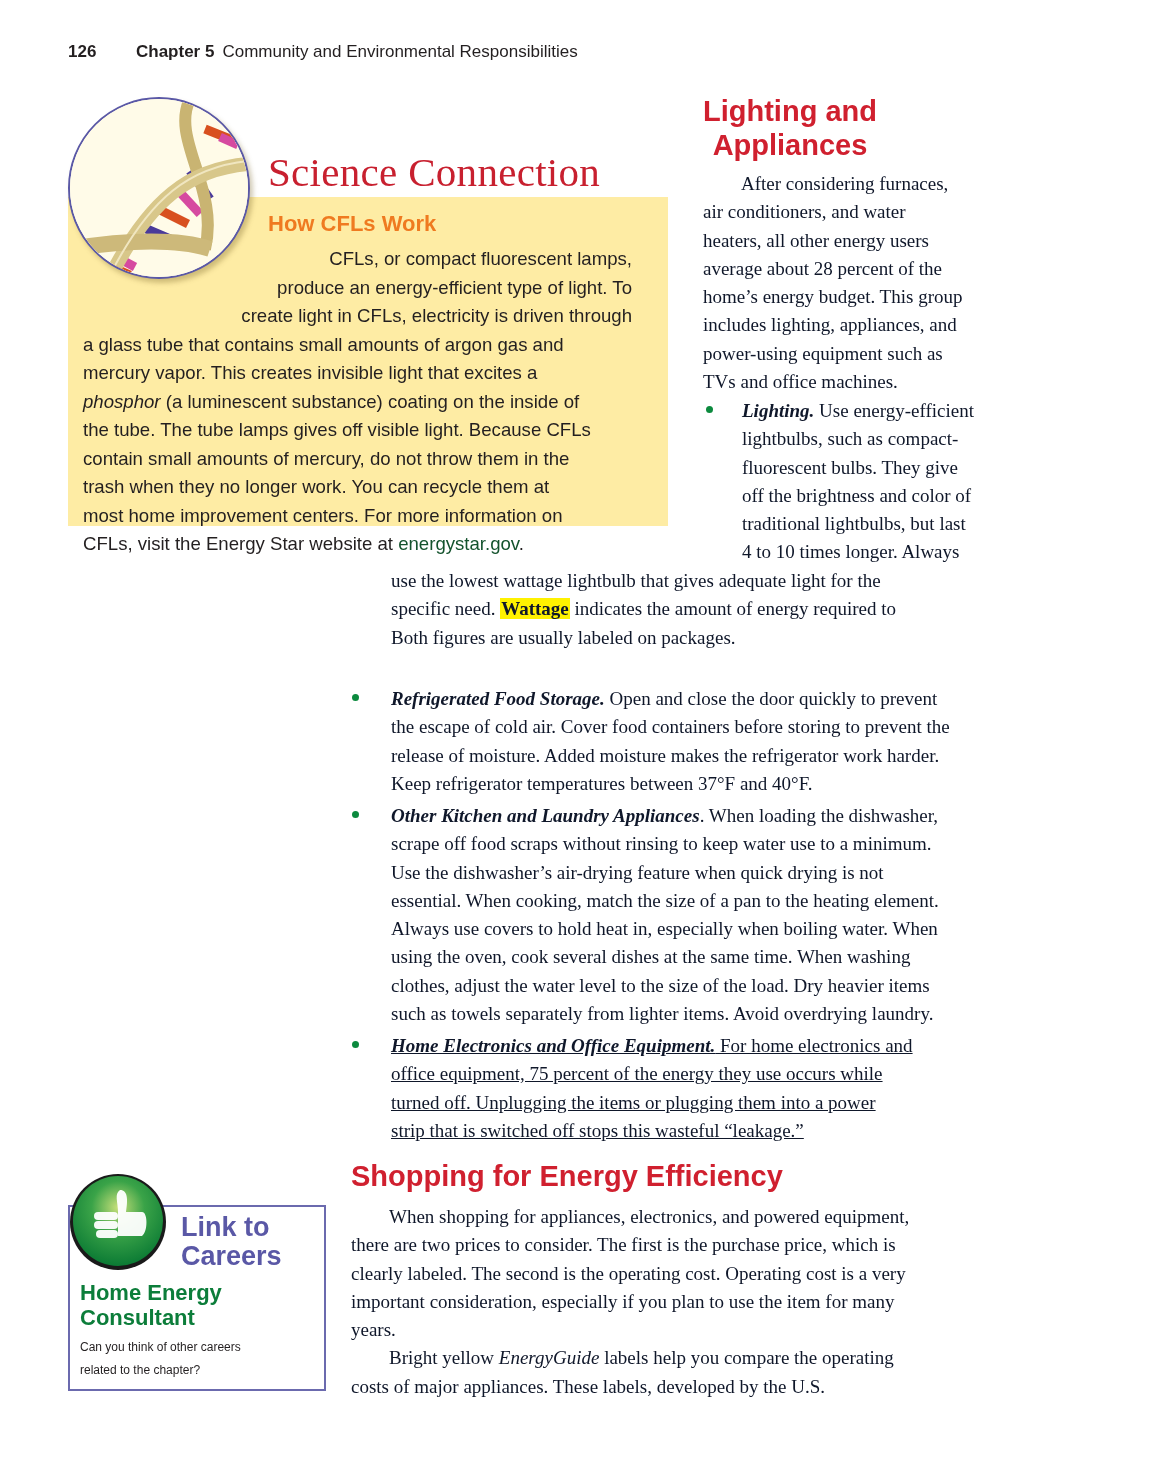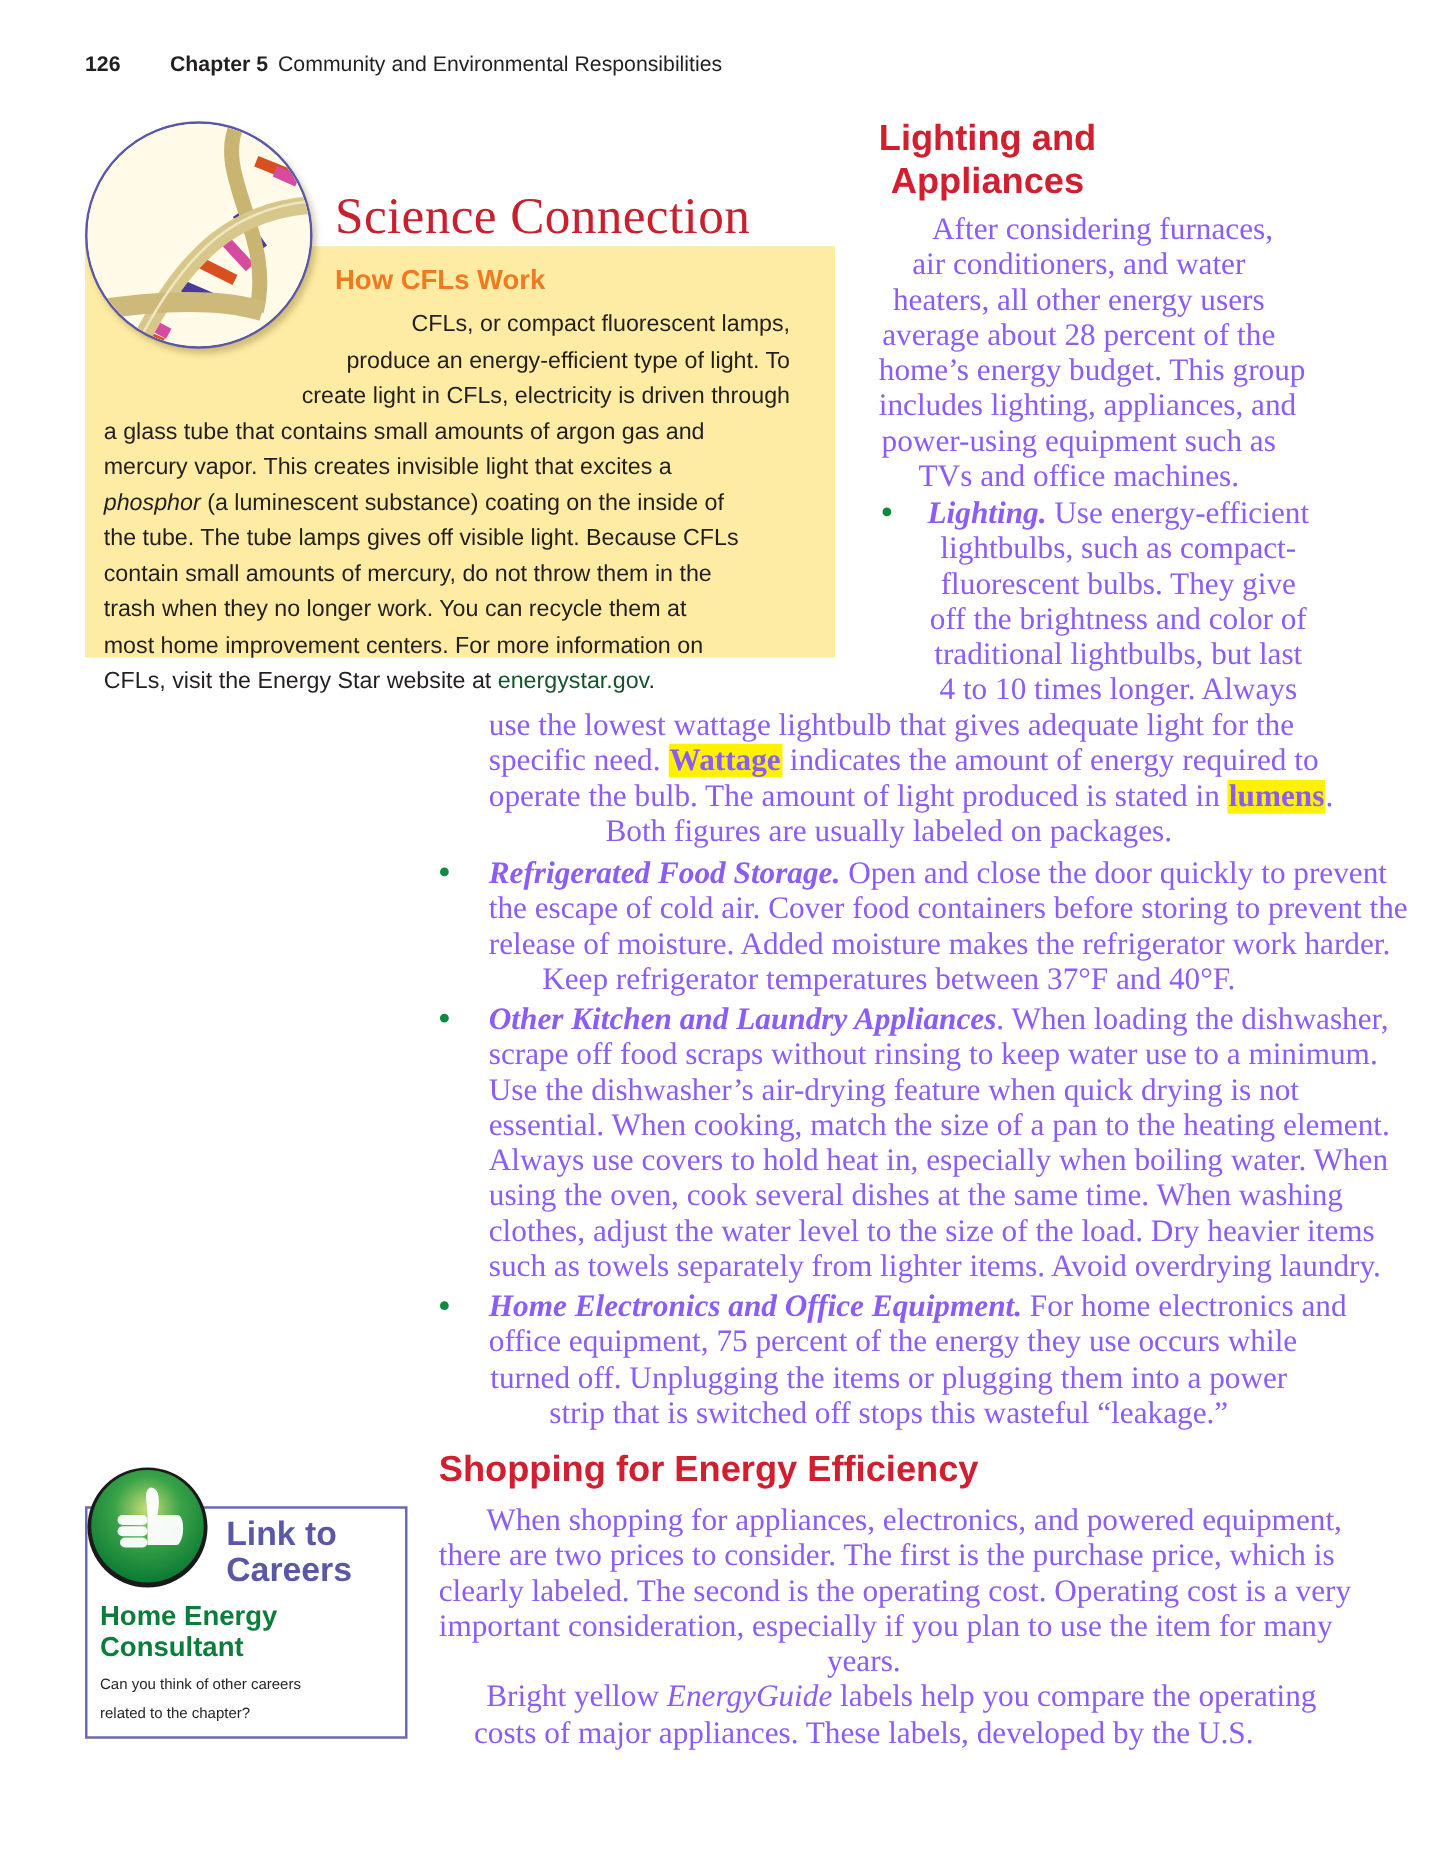--- a/index.html
+++ b/index.html
@@ -17,21 +17,21 @@
   .sci-title { position: absolute; left: 268px; top: 148px; font-family: "Liberation Serif", serif; font-size: 41px; color: #c8202f; white-space: nowrap; letter-spacing: 0.3px; z-index: 2; }
   .sci-subtitle { position: absolute; left: 268px; top: 211px; font-family: "Liberation Sans", sans-serif; font-weight: bold; font-size: 22px; color: #ef7a20; white-space: nowrap; z-index: 2; }
   .sci-body { position: absolute; left: 83px; top: 245px; width: 560px; font-family: "Liberation Sans", sans-serif; font-size: 18.6px; line-height: 28.5px; color: #231f20; z-index: 2; }
   .sci-body .ln { display: block; white-space: nowrap; }
   .sci-body .r { text-align: right; }
   .sci-body a { color: #14532d; text-decoration: none; }
 
   
   .h-red { font-family: "Liberation Sans", sans-serif; font-weight: bold; color: #d0202f; text-align: center; }
   .lighting-head { position: absolute; left: 703px; top: 94px; font-size: 29px; line-height: 34px; }
-  .body-serif { font-family: "Liberation Serif", serif; font-size: 25px; line-height: 28.3px; color: #8b5cf6; text-align: center; }
+  .body-serif { font-family: "Liberation Serif", serif; font-size: 19px; line-height: 28.3px; color: #0f172a; }
   .col-right { position: absolute; left: 703px; top: 170px; width: 320px; }
   .col-right .ln { display: block; white-space: nowrap; }
   .indent { padding-left: 38px; }
 
   .bullet-dot { position: absolute; width: 7px; height: 7px; border-radius: 50%; background: #0c8a3e; }
   .bullet-text { position: absolute; }
   .bullet-text .ln { display: block; white-space: nowrap; }
 
   .hl { background: #fff200; font-weight: bold; padding: 0 1px; }
 
@@ -116,21 +116,20 @@
   <span class="ln"><b><i>Lighting.</i></b><span> Use energy-efficient</span></span>
   <span class="ln">lightbulbs, such as compact-</span>
   <span class="ln">fluorescent bulbs. They give</span>
   <span class="ln">off the brightness and color of</span>
   <span class="ln">traditional lightbulbs, but last</span>
   <span class="ln">4 to 10 times longer. Always</span>
 </div>
 <div class="main-col body-serif" style="top:567px;">
   <span class="ln">use the lowest wattage lightbulb that gives adequate light for the</span>
   <span class="ln"><span>specific need. </span><span class="hl">Wattage</span><span> indicates the amount of energy required to</span></span>
-  <span class="ln"><span>operate the bulb. The amount of light produced is stated in </span><span class="hl">lumens</span><span>.</span></span>
   <span class="ln">Both figures are usually labeled on packages.</span>
 </div>
 
 <div class="bullet-dot" style="left:352px; top:694px;"></div>
 <div class="main-col body-serif" style="top:685px;">
   <span class="ln"><b><i>Refrigerated Food Storage.</i></b><span> Open and close the door quickly to prevent</span></span>
   <span class="ln">the escape of cold air. Cover food containers before storing to prevent the</span>
   <span class="ln">release of moisture. Added moisture makes the refrigerator work harder.</span>
   <span class="ln">Keep refrigerator temperatures between 37°F and 40°F.</span>
 </div>
@@ -141,21 +140,21 @@
   <span class="ln">scrape off food scraps without rinsing to keep water use to a minimum.</span>
   <span class="ln">Use the dishwasher’s air-drying feature when quick drying is not</span>
   <span class="ln">essential. When cooking, match the size of a pan to the heating element.</span>
   <span class="ln">Always use covers to hold heat in, especially when boiling water. When</span>
   <span class="ln">using the oven, cook several dishes at the same time. When washing</span>
   <span class="ln">clothes, adjust the water level to the size of the load. Dry heavier items</span>
   <span class="ln">such as towels separately from lighter items. Avoid overdrying laundry.</span>
 </div>
 
 <div class="bullet-dot" style="left:352px; top:1041px;"></div>
-<div class="main-col body-serif" style="top:1032px;">
+<div class="main-col body-serif" style="top:1032px;text-decoration:underline;">
   <span class="ln"><b><i>Home Electronics and Office Equipment.</i></b><span> For home electronics and</span></span>
   <span class="ln">office equipment, 75 percent of the energy they use occurs while</span>
   <span class="ln">turned off. Unplugging the items or plugging them into a power</span>
   <span class="ln">strip that is switched off stops this wasteful “leakage.”</span>
 </div>
 
 <div class="h-red shop-head">Shopping for Energy Efficiency</div>
 <div class="shop-body body-serif">
   <span class="ln indent">When shopping for appliances, electronics, and powered equipment,</span>
   <span class="ln">there are two prices to consider. The first is the purchase price, which is</span>

